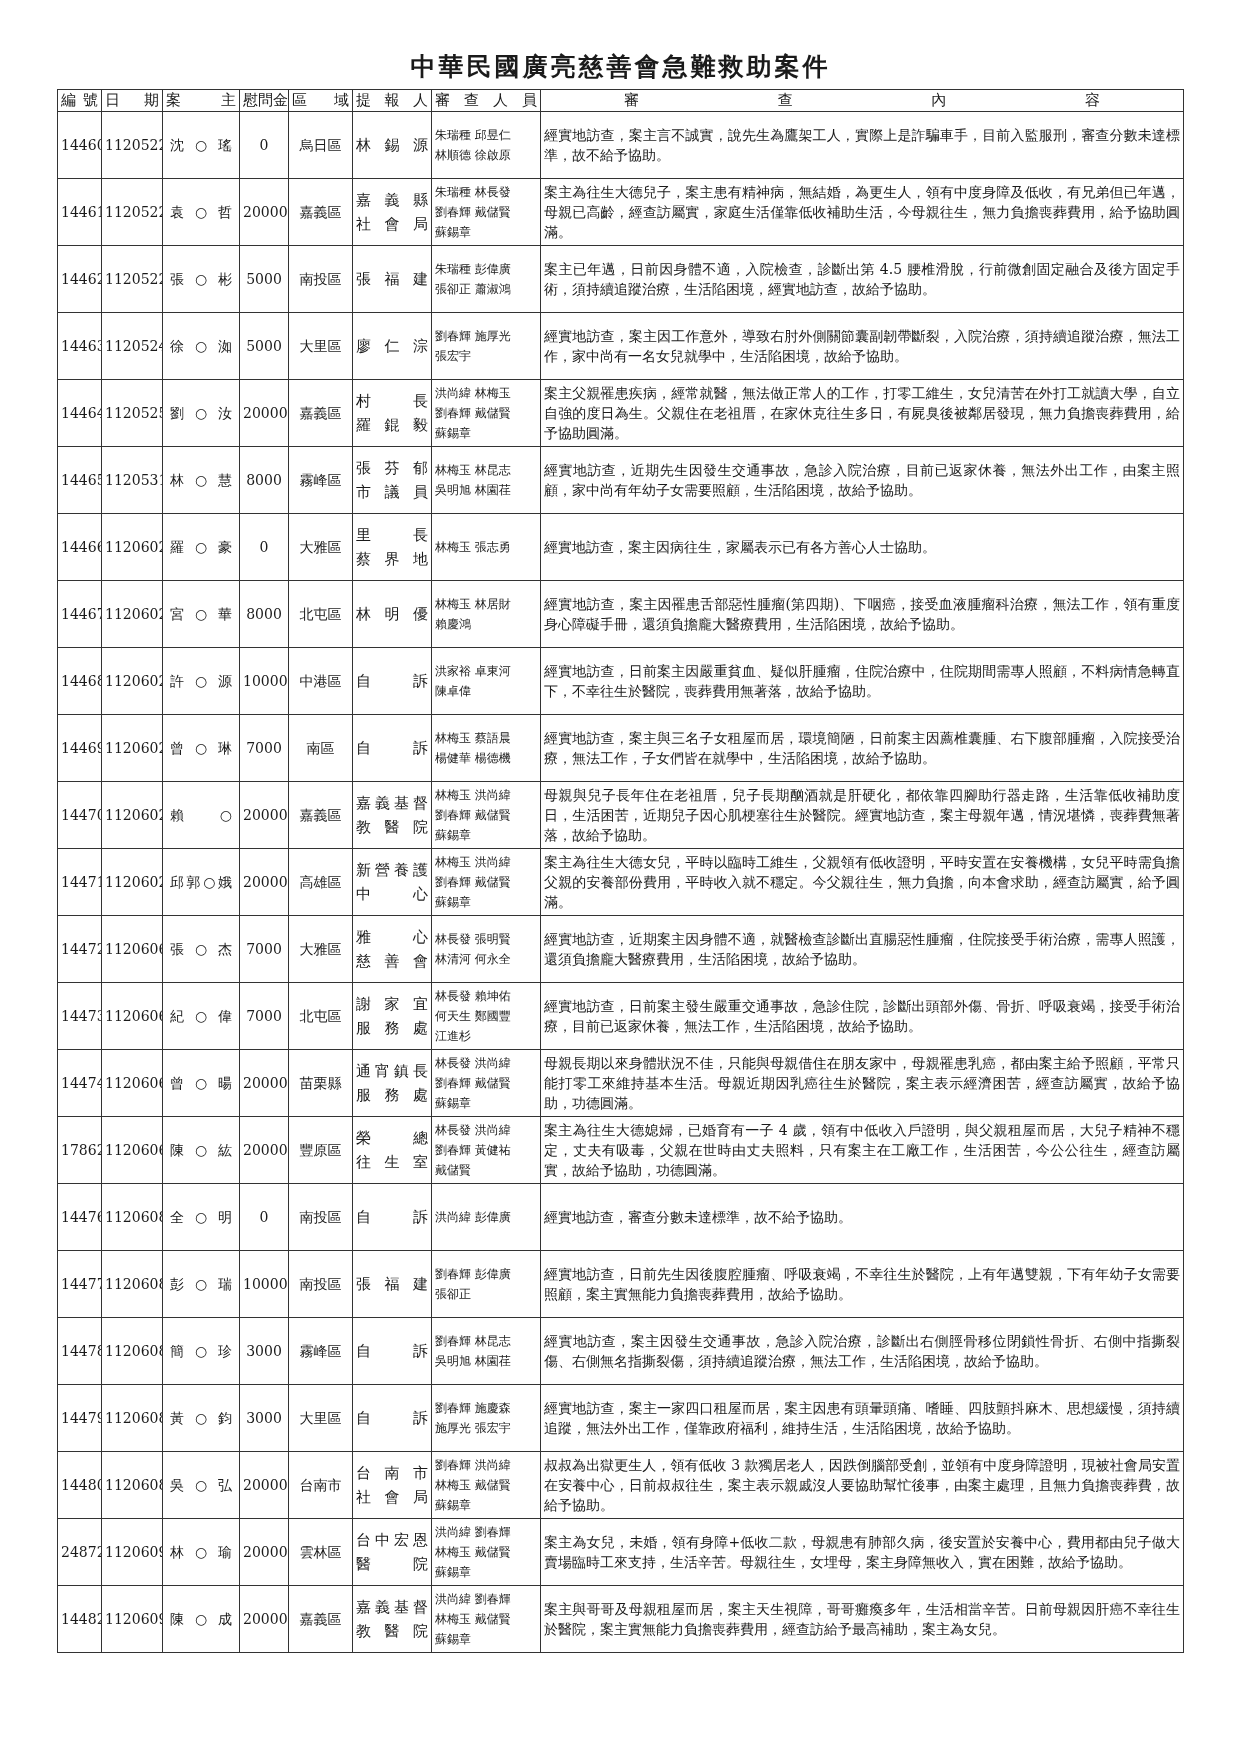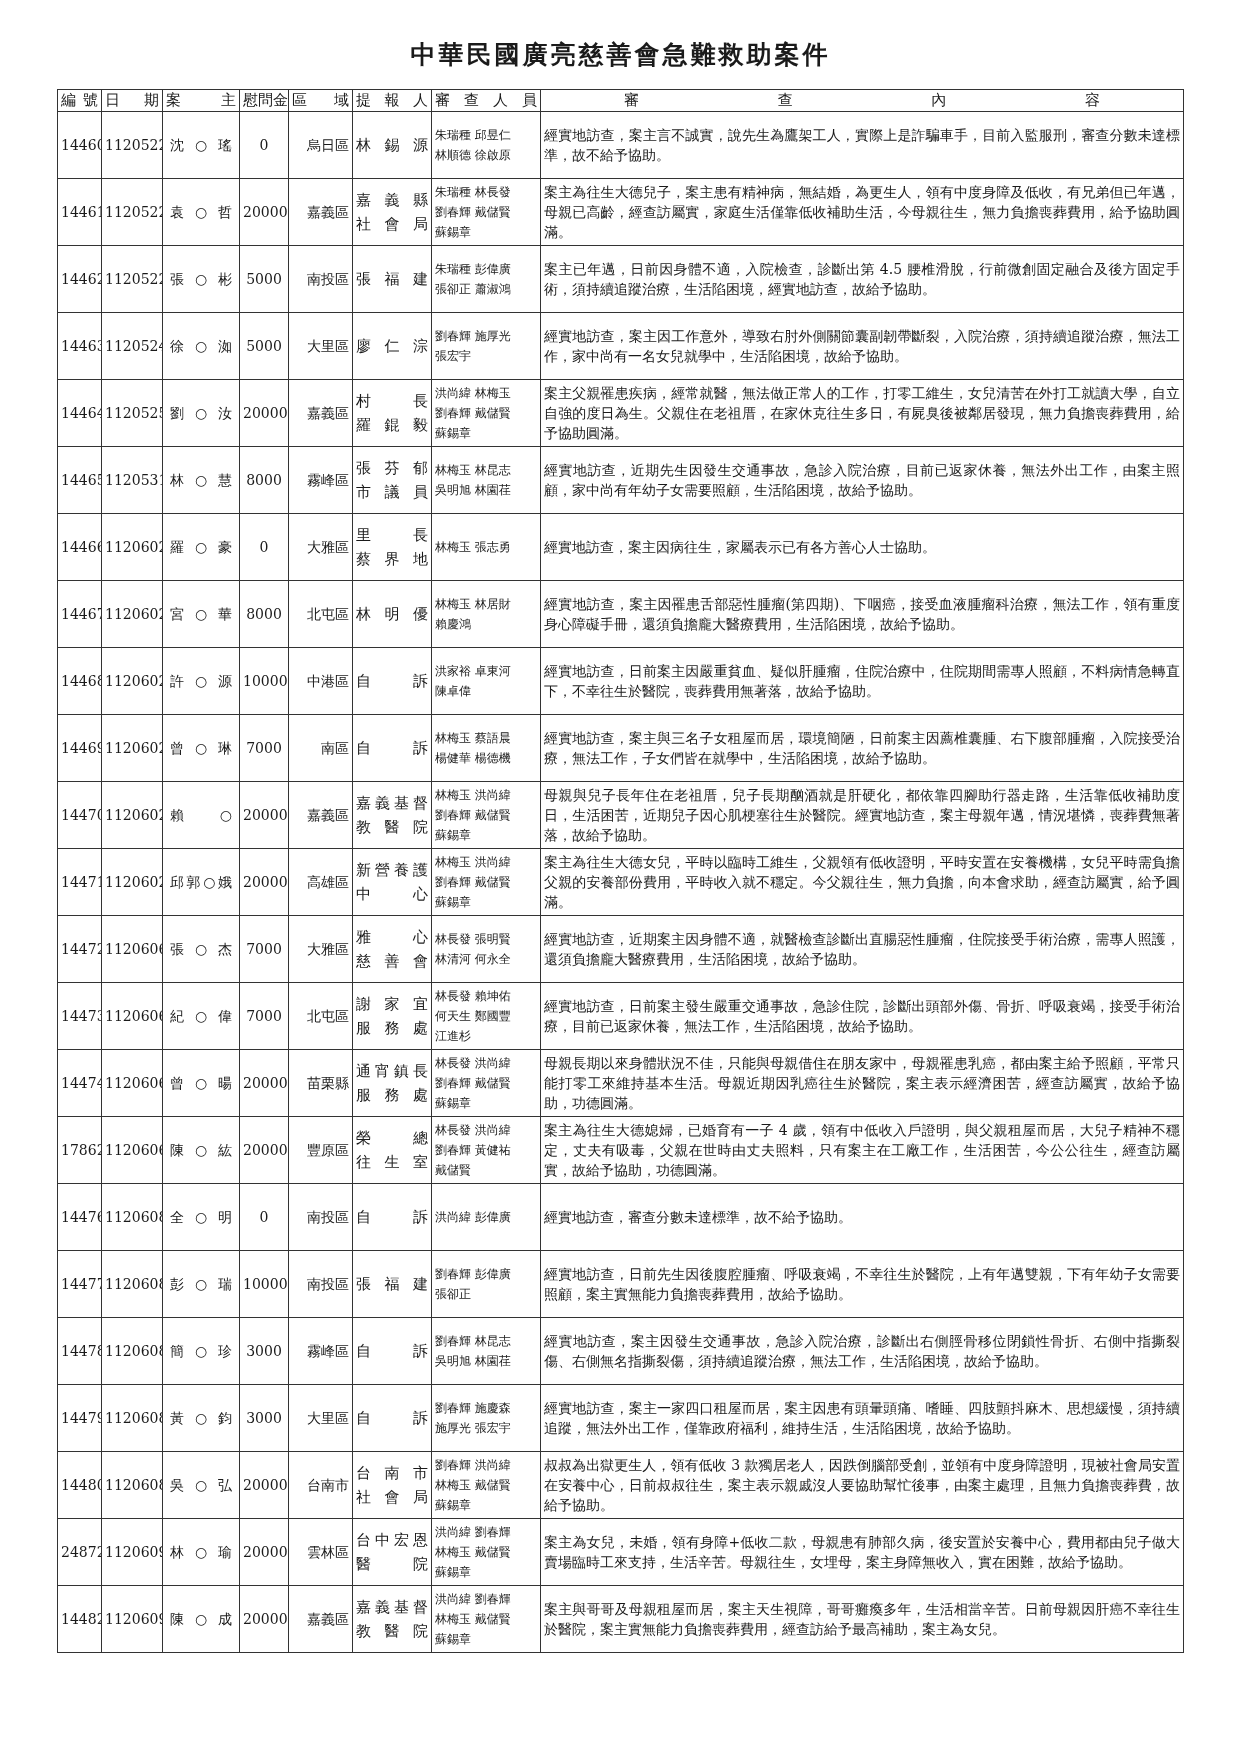--- a/index.html
+++ b/index.html
@@ -2,42 +2,42 @@
 <html><head>
   <meta charset="utf-8">
   <style>
     html, body { margin: 0; padding: 0; background: #ffffff; }
     body {
       width: 1241px; height: 1755px; position: relative; overflow: hidden;
       font-family: "DejaVu Serif", "Liberation Serif", serif;
       color: #1a1a1a;
     }
     .title {
-      position: absolute; left: 0; top: 38px; width: 1241px;
+      position: absolute; left: 0; top: 50px; width: 1241px;
       text-align: center; font-size: 25px; font-weight: bold; letter-spacing: 3px;
       font-family: "DejaVu Sans", "Liberation Sans", sans-serif;
     }
     table.cases {
       position: absolute; left: 57px; top: 89px;
       width: 1126px; border-collapse: collapse; table-layout: fixed;
       font-size: 14px;
     }
     table.cases th, table.cases td {
       border: 1.5px solid #333;
       padding: 0 3px;
       vertical-align: middle;
       overflow: hidden;
     }
     table.cases th {
       height: 21px; font-weight: normal; font-size: 15px;
     }
     th .spread { display: flex; justify-content: space-between; }
     table.cases td { height: 66px; line-height: 20px; }
     .c-id, .c-date, .c-amt { text-align: center; }
-    .c-region { text-align: right; margin-left: 48px; }
+    .c-region { text-align: center; margin-left: 48px; }
     .name { display: flex; justify-content: space-between; padding: 0 4px; }
     .reporter-line { display: flex; justify-content: space-between; }
     .reviewers { font-size: 12px; line-height: 20px; white-space: pre-line; }
     .content { font-size: 14px; line-height: 20px; text-align: justify; padding: 0 3px; }
   </style>
 </head>
 <body>
 
 <div class="title">中華民國廣亮慈善會急難救助案件</div>
 

